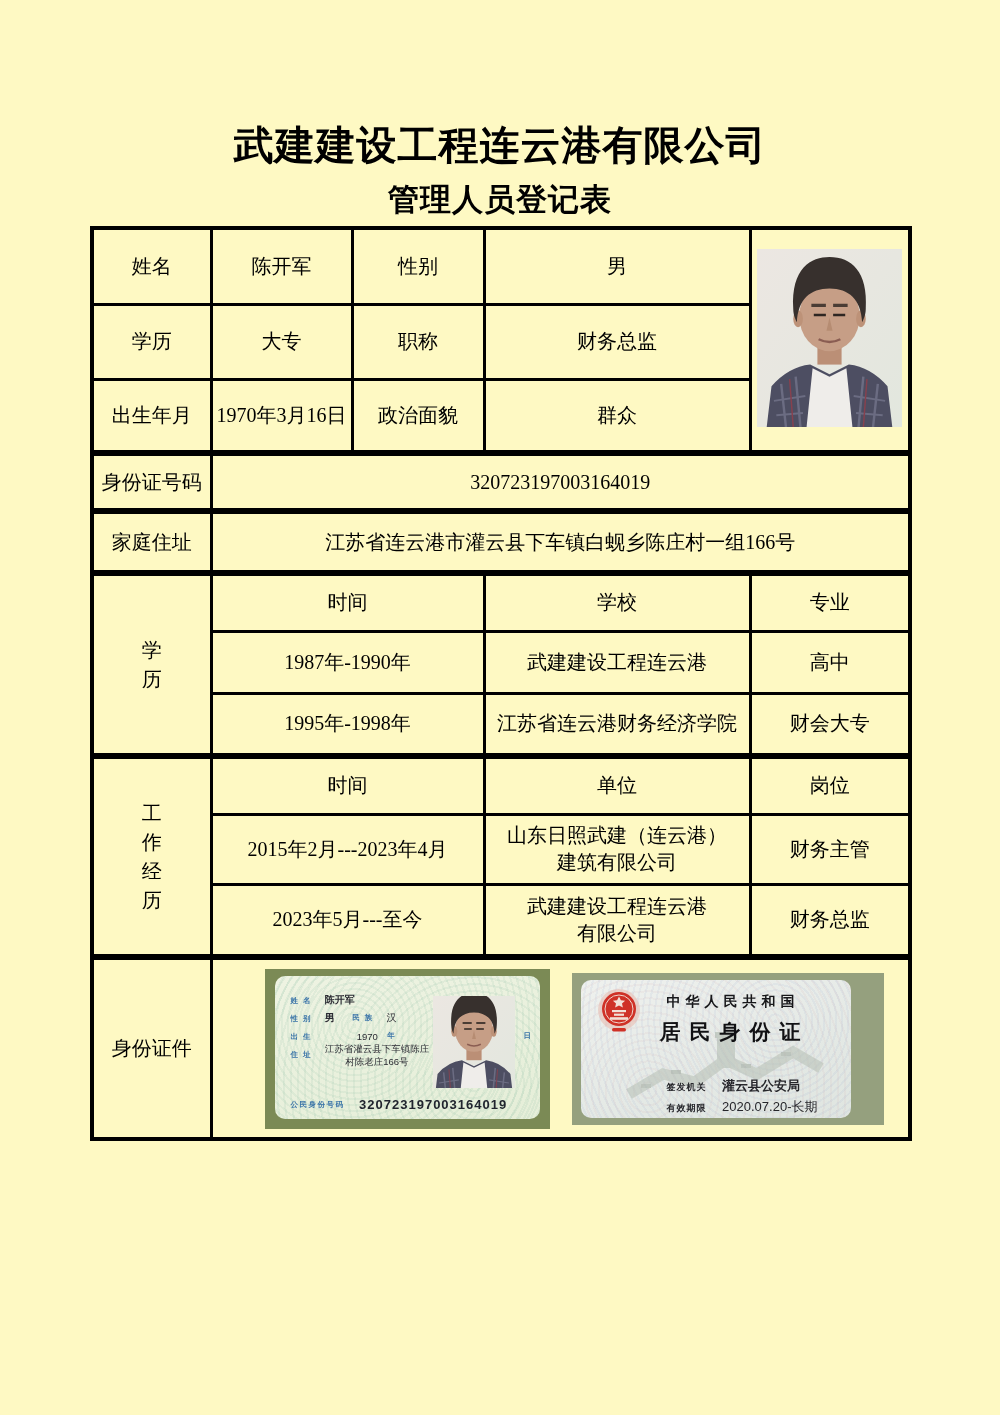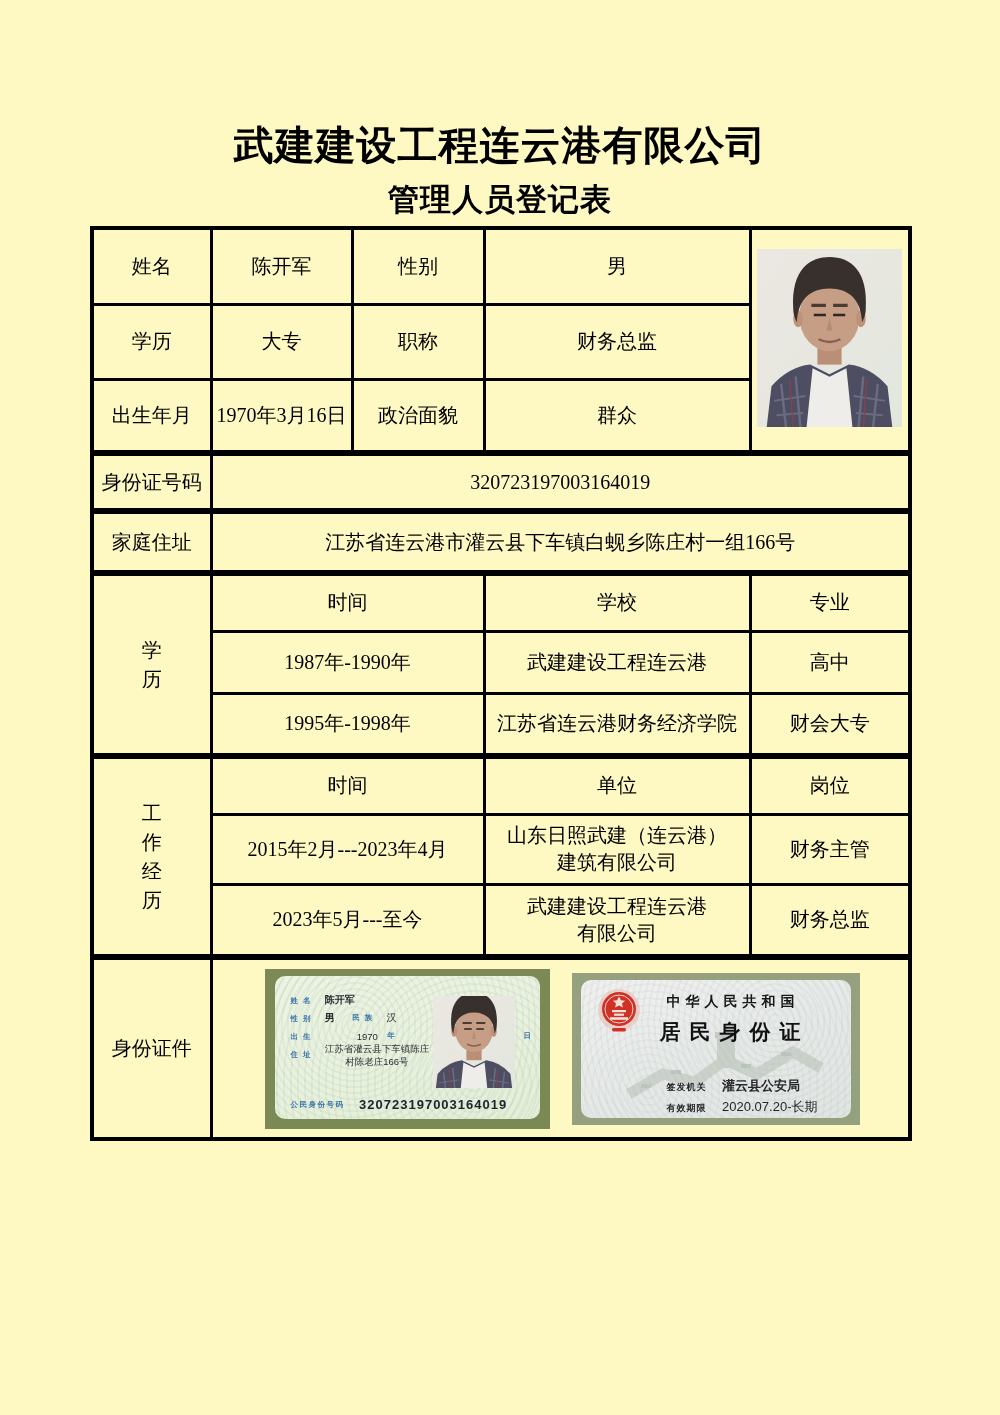--- a/index.html
+++ b/index.html
@@ -23,21 +23,21 @@
   .r6{height:58px}.r7{height:62px}.r8{height:63px}.r9{height:58px}.r10{height:70px}
   .r11{height:73px}.r12{height:182px}
 
   .photo-box{display:inline-block;width:145px;height:178px;background:#e9e5e0;}
   .photo-box svg{display:block;width:100%;height:100%;}
 
   .cards-cell{vertical-align:middle;}
   .cards-row{display:flex;align-items:center;gap:22px;padding-left:52px;}
   .card-shot{position:relative;flex:none;font-family:"Liberation Sans","DejaVu Sans",sans-serif;}
   .front-shot{width:285px;height:160px;background:#7b8a55;}
-  .back-shot{width:288px;height:152px;background:#95a07e;}
+  .back-shot{width:312px;height:152px;background:#95a07e;}
   .card{position:absolute;border-radius:10px;}
   .card-front{left:10px;top:7px;width:265px;height:143px;
       background:
         repeating-radial-gradient(circle at 30% 35%, rgba(110,175,145,.10) 0 2px, rgba(0,0,0,0) 2px 6px),
         repeating-radial-gradient(circle at 75% 75%, rgba(90,160,135,.09) 0 2px, rgba(0,0,0,0) 2px 7px),
         linear-gradient(165deg,#eef3e2,#e5eed8);}
   .card-back{left:9px;top:7px;width:270px;height:138px;
       background:
         repeating-radial-gradient(circle at 72% 30%, rgba(130,150,200,.09) 0 2px, rgba(0,0,0,0) 2px 6px),
         repeating-radial-gradient(circle at 25% 80%, rgba(200,140,150,.08) 0 2px, rgba(0,0,0,0) 2px 7px),

